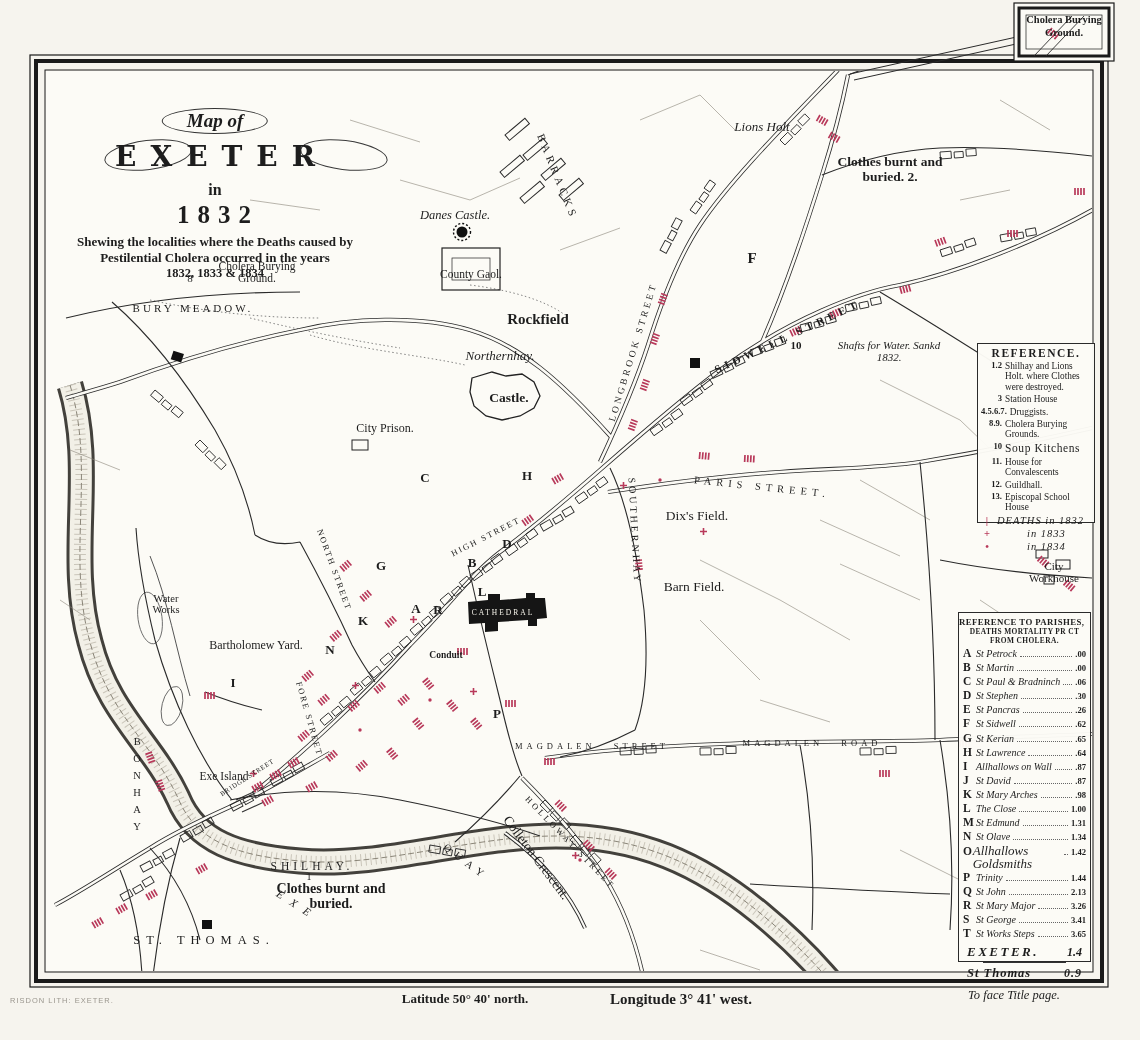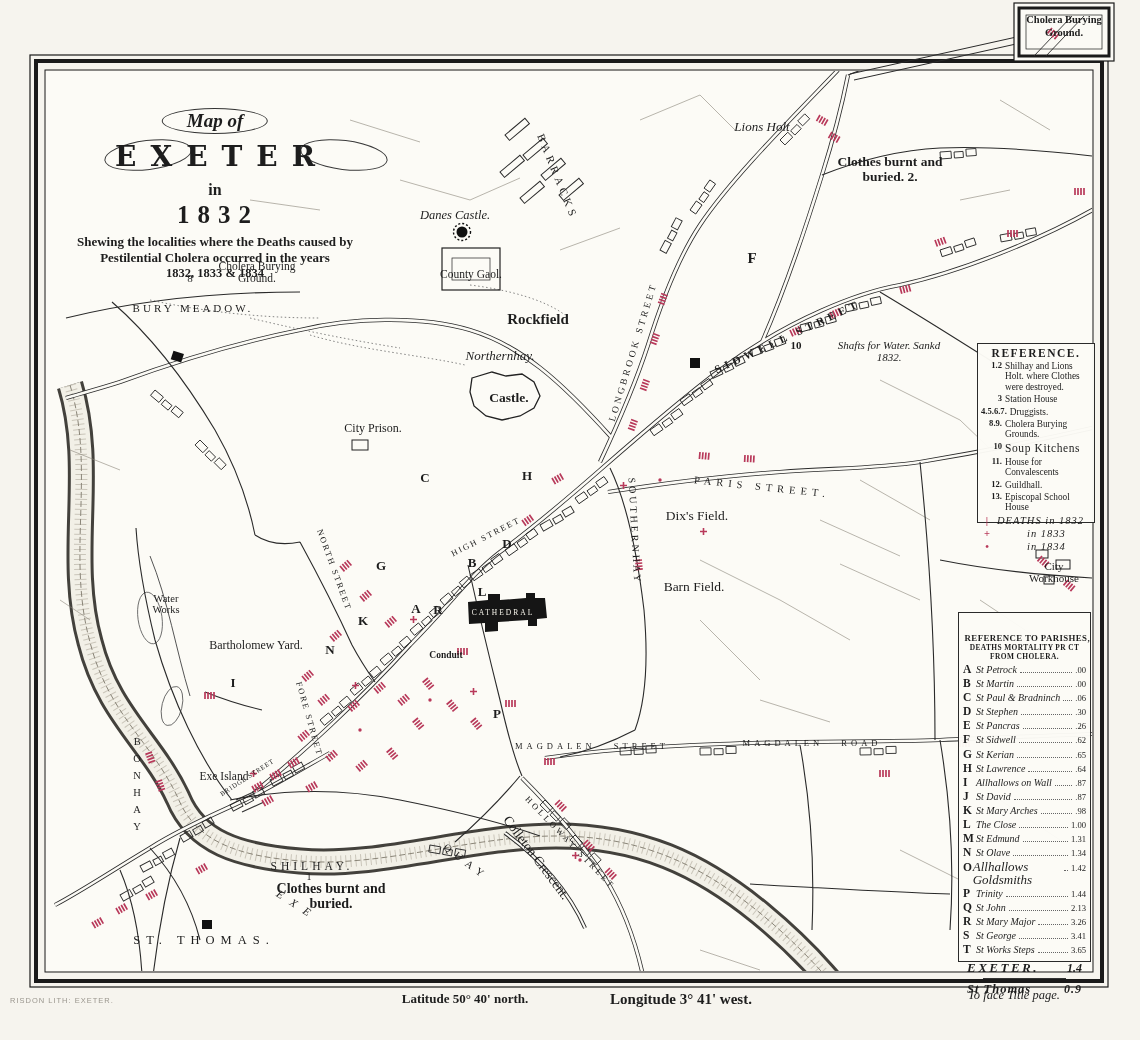--- a/index.html
+++ b/index.html
@@ -18,28 +18,28 @@
   .ref-title{text-align:center;font-weight:bold;font-size:11.5px;letter-spacing:1.5px;margin-top:3px}
   .ref-row{display:flex;gap:3px;font-size:9.3px;line-height:1.12;margin-top:2px;padding:0 3px}
   .ref-num{min-width:21px;text-align:right;font-weight:bold;font-size:8.6px}
   .ref-label{flex:1}
   .rr-big .ref-label{font-size:11.5px;letter-spacing:.6px}
   .leg-row{display:flex;align-items:center;gap:5px;font-style:italic;font-size:10.5px;margin-top:2px;padding:0 4px}
   .leg-sym{color:#b8395a;font-weight:bold;width:10px;text-align:center;font-style:normal}
   .leg-row.ind .leg-label{margin-left:30px}
   .leg-label{letter-spacing:1px}
   
-  .par-h1{font-size:8.8px;font-weight:bold;text-align:right;letter-spacing:.4px;margin-top:20px}
+  .par-h1{font-size:8.8px;font-weight:bold;text-align:left;letter-spacing:.4px;margin-top:4px}
   .par-h2,.par-h3{font-size:7.4px;font-weight:bold;text-align:center;letter-spacing:.4px}
   .par-rows{margin-top:2px;padding:0 4px}
   .par-row{display:flex;align-items:baseline;font-size:10px;line-height:13.1px}
   .par-key{width:13px;font-weight:bold;font-size:11.5px}
   .par-name{font-style:italic}
   .par-dots{flex:1;border-bottom:1px dotted #666;margin:0 3px 2px 3px;min-width:4px}
-  .par-val{font-weight:normal;font-size:8.6px}
+  .par-val{font-weight:bold;font-size:8.6px}
   .par-sum{display:flex;justify-content:space-between;align-items:baseline;font-weight:bold;font-style:italic;padding:0 8px;margin-top:3px}
   .par-sum .nm{letter-spacing:2.5px;font-size:13px}
   .par-sum .vl{font-size:12px}
   .par-rule{border-top:1px solid #333;width:64%;margin:2px auto 0}
   
   .t{position:absolute;transform:translate(-50%,-50%);white-space:nowrap;text-align:center;font-weight:bold}
 </style>
 </head>
 <body>
 
@@ -434,21 +434,21 @@
 <div class="lbl w b" style="left:890px;top:170px;width:118px;font-size:13.5px">Clothes burnt and buried. 2.</div>
 <div class="lbl i" style="left:455px;top:216px;font-size:12.5px">Danes Castle.</div>
 <div class="lbl" style="left:557px;top:177px;transform:translate(-50%,-50%) rotate(68deg);letter-spacing:4px;font-size:11px">BARRACKS</div>
 <div class="lbl w" style="left:471px;top:274px;width:64px;font-size:11.5px">County Gaol.</div>
 <div class="lbl w" style="left:257px;top:272px;width:80px;font-size:11.5px">Cholera Burying Ground.</div>
 <div class="lbl" style="left:190px;top:279px;font-size:11px">8</div>
 <div class="lbl" style="left:193px;top:309px;letter-spacing:3px;font-size:11px">BURY MEADOW.</div>
 <div class="lbl b" style="left:538px;top:319px;font-size:15px">Rockfield</div>
 <div class="lbl i" style="left:500px;top:356px;font-size:13px">Northernhay.</div>
 <div class="lbl b" style="left:509px;top:398px;font-size:13.5px">Castle.</div>
-<div class="lbl" style="left:373px;top:428px;font-size:12px">City Prison.</div>
+<div class="lbl" style="left:385px;top:428px;font-size:12px">City Prison.</div>
 <div class="lbl" style="left:633px;top:352px;transform:translate(-50%,-50%) rotate(-73deg);letter-spacing:3px;font-size:9.5px">LONGBROOK STREET</div>
 <div class="lbl b" style="left:788px;top:337px;transform:translate(-50%,-50%) rotate(-25deg);letter-spacing:4.5px;font-size:11px">SIDWELL STREET</div>
 <div class="lbl i w" style="left:889px;top:352px;width:124px;font-size:11px">Shafts for Water. Sankd 1832.</div>
 <div class="lbl b" style="left:796px;top:346px;font-size:11px">10</div>
 <div class="lbl key" style="left:752px;top:258px;font-size:15px">F</div>
 <div class="lbl" style="left:762px;top:487px;transform:translate(-50%,-50%) rotate(6deg);letter-spacing:5px;font-size:10.5px">PARIS STREET.</div>
 <div class="lbl" style="left:697px;top:516px;font-size:13.5px">Dix's Field.</div>
 <div class="lbl" style="left:694px;top:587px;font-size:13.5px">Barn Field.</div>
 <div class="lbl" style="left:634px;top:531px;transform:translate(-50%,-50%) rotate(87deg);letter-spacing:3px;font-size:10px">SOUTHERNHAY</div>
 <div class="lbl w" style="left:1054px;top:573px;width:56px;font-size:11px">City Workhouse</div>

